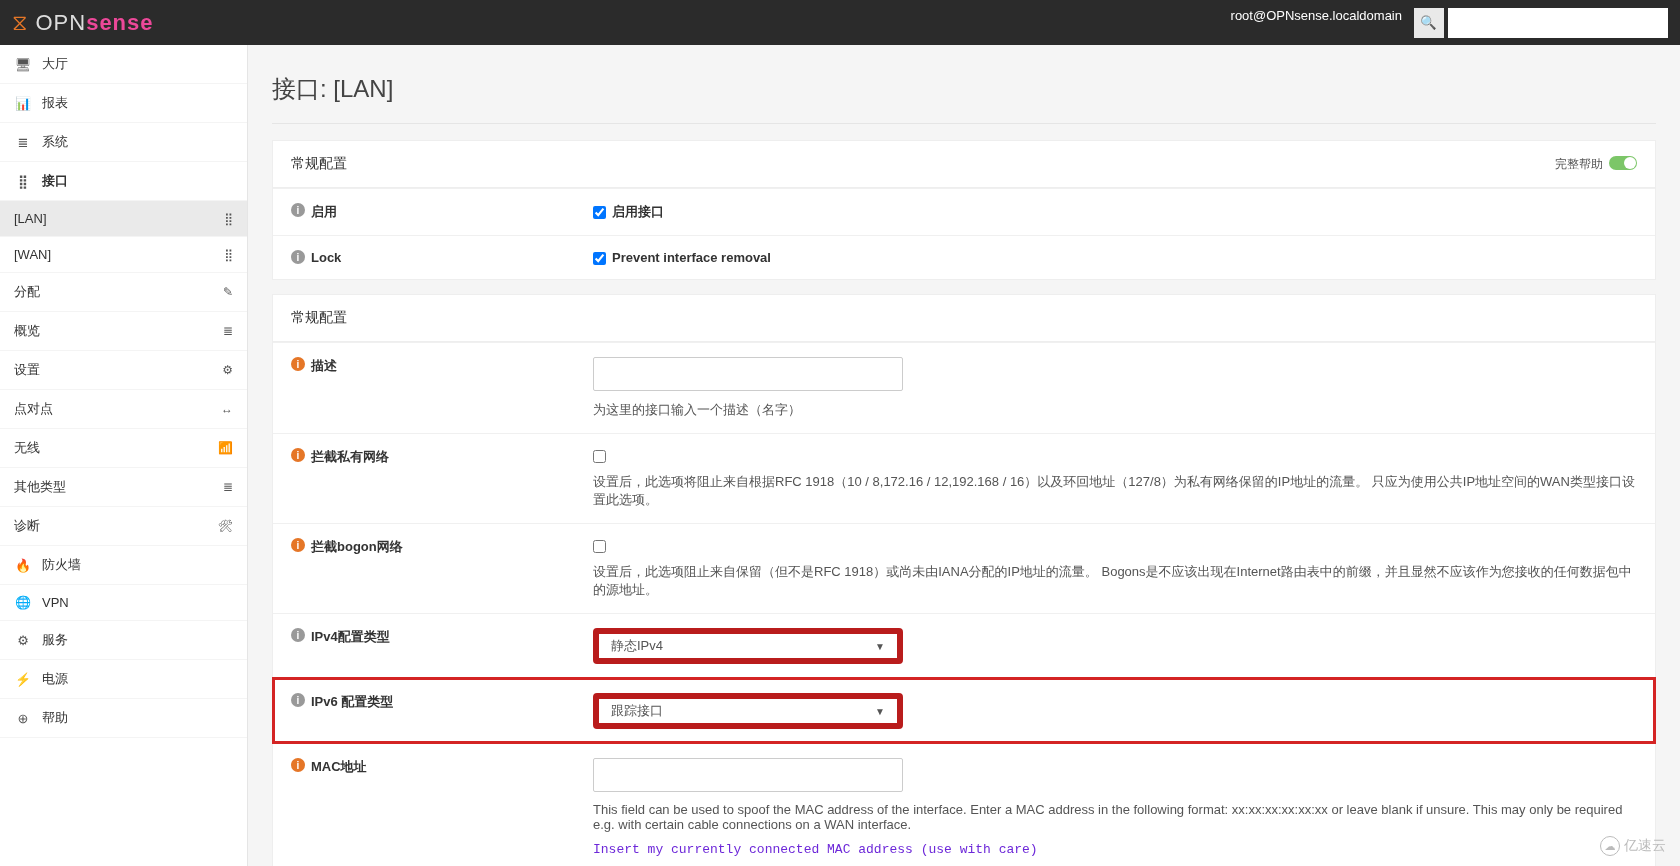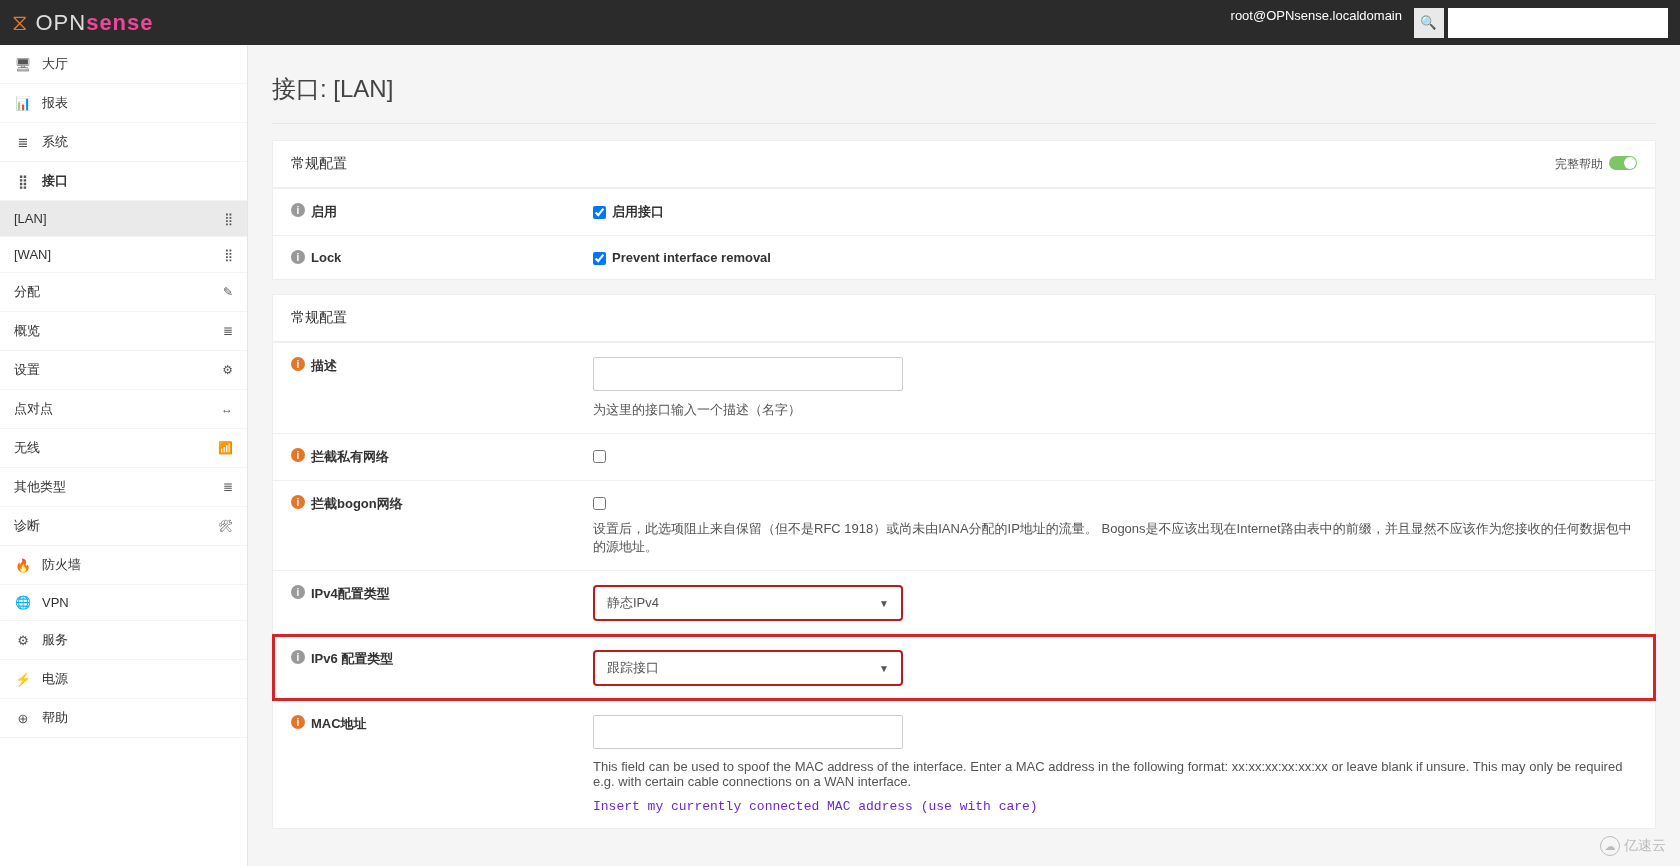--- a/index.html
+++ b/index.html
@@ -162,21 +162,21 @@
 input.textfield {
   width: 310px;
   height: 34px;
   border: 1px solid #ccc;
   padding: 0 8px;
   border-radius: 2px;
 }
 .select-box {
   width: 310px;
   height: 36px;
-  border: 2px solid #b91c1c;
+  border: 6px solid #b91c1c;
   border-radius: 4px;
   display: flex;
   align-items: center;
   padding: 0 12px;
   justify-content: space-between;
   background: #fff;
   cursor: pointer;
 }
 .caret { font-size: 10px; color: #555; }
 .cbx { margin-right: 6px; vertical-align: middle;}
@@ -342,20 +342,21 @@
         </div>
       </div>
 
       <div class="form-row">
         <div class="form-label">
             <span class="info orange">i</span>
             <span>拦截私有网络</span>
           </div>
         <div class="form-value">
           <input type="checkbox" class="cbx" style="">
+          <div class="hint">设置后，此选项将阻止来自根据RFC 1918（10 / 8,172.16 / 12,192.168 / 16）以及环回地址（127/8）为私有网络保留的IP地址的流量。 只应为使用公共IP地址空间的WAN类型接口设置此选项。</div>
         </div>
       </div>
 
       <div class="form-row">
         <div class="form-label">
             <span class="info orange">i</span>
             <span>拦截bogon网络</span>
           </div>
         <div class="form-value">
           <input type="checkbox" class="cbx" style="">

